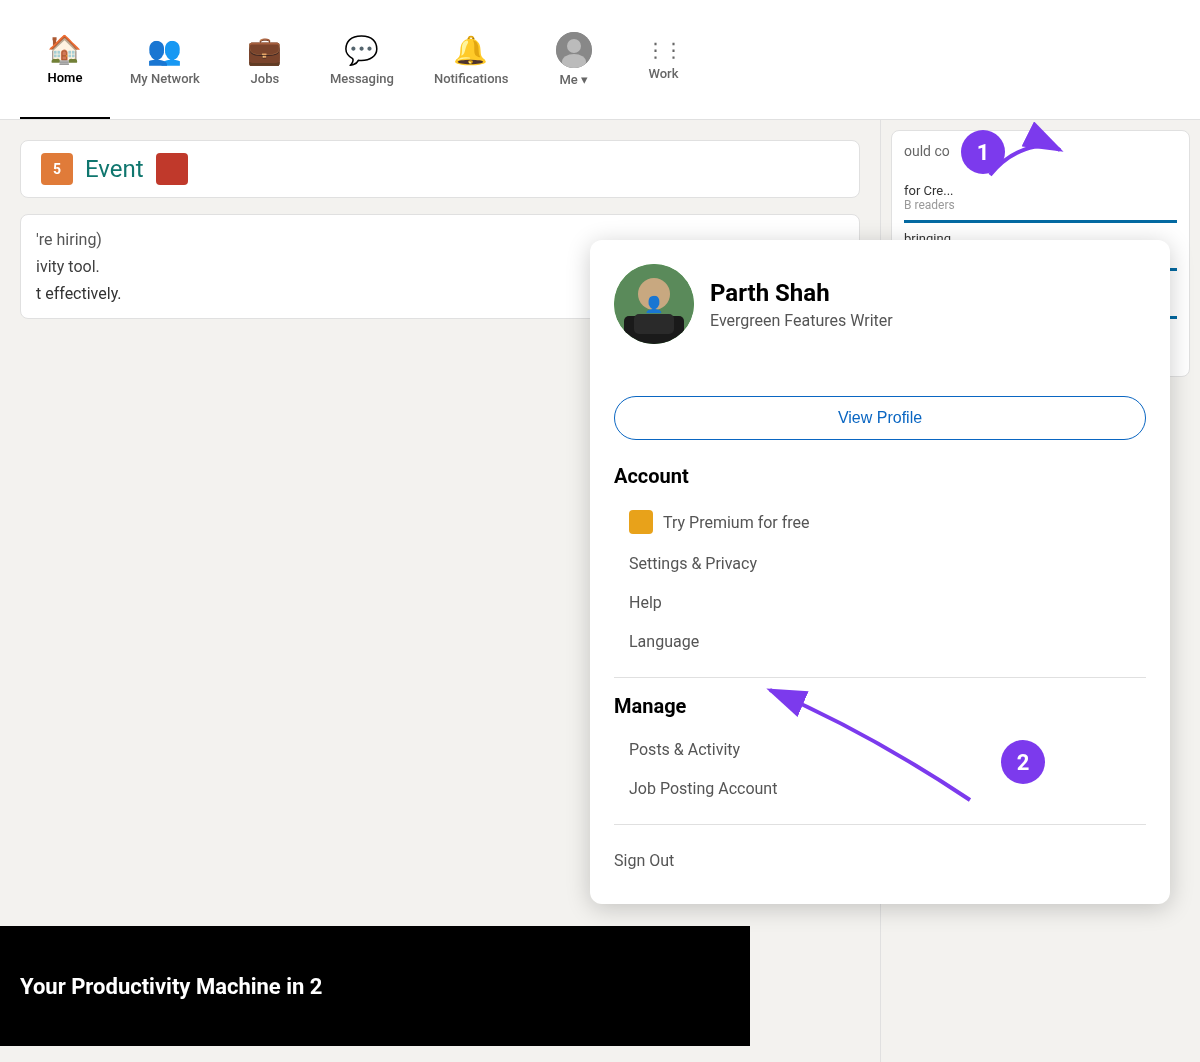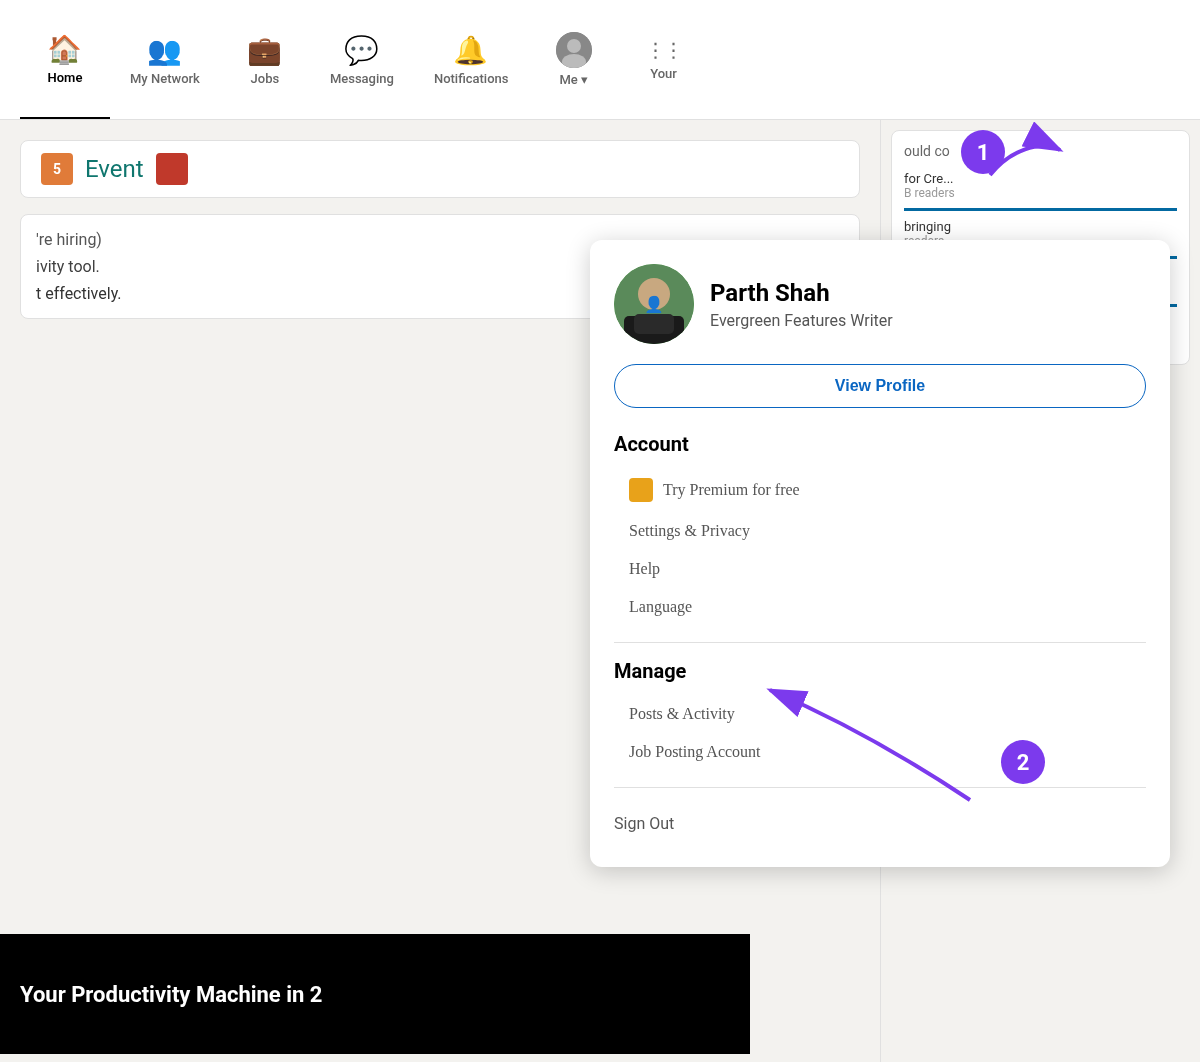--- a/index.html
+++ b/index.html
@@ -112,21 +112,21 @@
       background: #fff;
       border: 1px solid #e0e0e0;
       border-radius: 8px;
       padding: 15px;
       margin-bottom: 16px;
     }
 
     
     .bottom-black {
       position: absolute;
-      bottom: 8px;
+      bottom: 16px;
       left: 0;
       width: 750px;
       height: 120px;
       background: #000;
       display: flex;
       align-items: center;
       padding: 0 20px;
     }
     .bottom-black-text {
       color: #fff;
@@ -205,44 +205,44 @@
 
     
     .view-profile-btn {
       width: 100%;
       padding: 12px;
       border: 1.5px solid #0a66c2;
       border-radius: 24px;
       background: #fff;
       color: #0a66c2;
       font-size: 16px;
-      font-weight: 700;
+      font-weight: 400;
       cursor: pointer;
       margin-bottom: 24px;
       text-align: center;
+      margin-top: 32px;
     }
 
     
     .section-title {
       font-size: 20px;
       font-weight: 700;
       color: #000;
       margin-bottom: 12px;
     }
 
     
     .menu-item {
       padding: 10px 15px;
       font-size: 16px;
       color: #555;
       cursor: pointer;
       display: flex;
       align-items: center;
       gap: 10px;
-      font-family: Liberation Serif, serif;
     }
 
     .premium-icon {
       width: 24px;
       height: 24px;
       background: #e8a21a;
       border-radius: 4px;
       flex-shrink: 0;
     }
 
@@ -309,21 +309,21 @@
       <svg width="36" height="36" viewBox="0 0 36 36">
         <circle cx="18" cy="18" r="18" fill="#888"></circle>
         <circle cx="18" cy="14" r="7" fill="#bbb"></circle>
         <ellipse cx="18" cy="30" rx="12" ry="8" fill="#bbb"></ellipse>
       </svg>
     </div>
     <span class="nav-label">Me ▾</span>
   </div>
   <div class="nav-item">
     <span class="nav-icon" style="font-size:20px; letter-spacing:-2px;">⋮⋮</span>
-    <span class="nav-label">Your</span>
+    <span class="nav-label">Work</span>
   </div>
 </nav>
 
 <div class="main-area">
 
   <div class="left-content">
     <div class="event-bar">
       <div class="event-icon">5</div>
       <span style="font-size:24px; color:#0f766e;">Event</span>
       <span style="width:32px;height:32px;background:#c0392b;border-radius:4px;display:inline-block;"></span>
@@ -333,21 +333,21 @@
       <div style="color:#404040; font-size:16px; margin-bottom:8px;">ivity tool.</div>
       <div style="color:#333; font-size:16px;">t effectively.</div>
     </div>
     <div class="bottom-black">
       <span class="bottom-black-text">Your Productivity Machine in 2</span>
     </div>
   </div>
 
   <div class="right-sidebar">
     <div class="sidebar-card">
-      <div style="font-size:14px; color:#666; margin-bottom:4px;">ould co</div>
+      <div style="font-size:14px; color:#666; margin-bottom:16px;">ould co</div>
       <div class="sidebar-item">
         <div>for Cre...</div>
         <div class="readers">B readers</div>
       </div>
       <div class="sidebar-item">
         <div>bringing</div>
         <div class="readers">readers</div>
       </div>
       <div class="sidebar-item">
         <div>ks fund</div>

